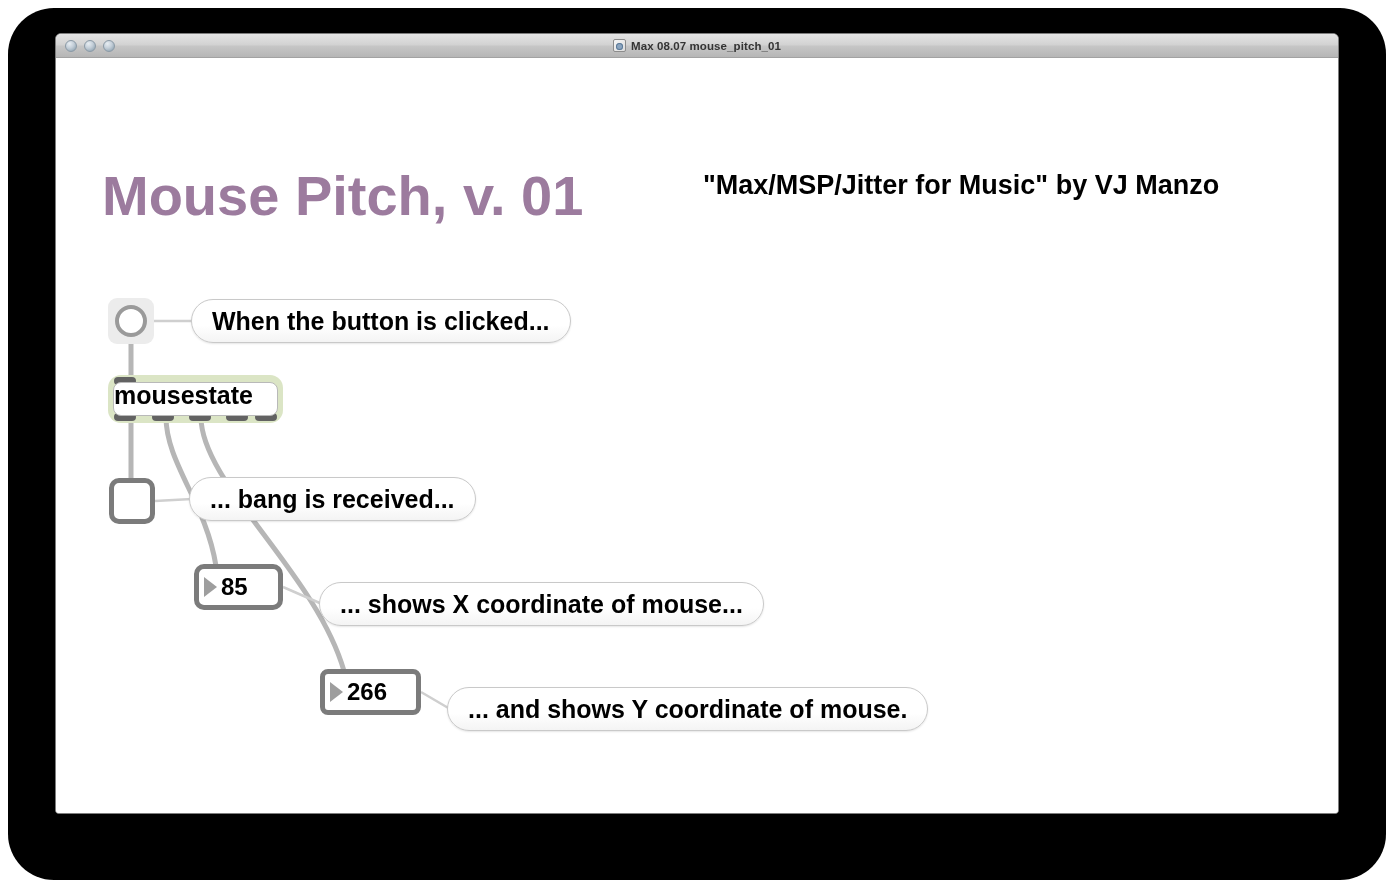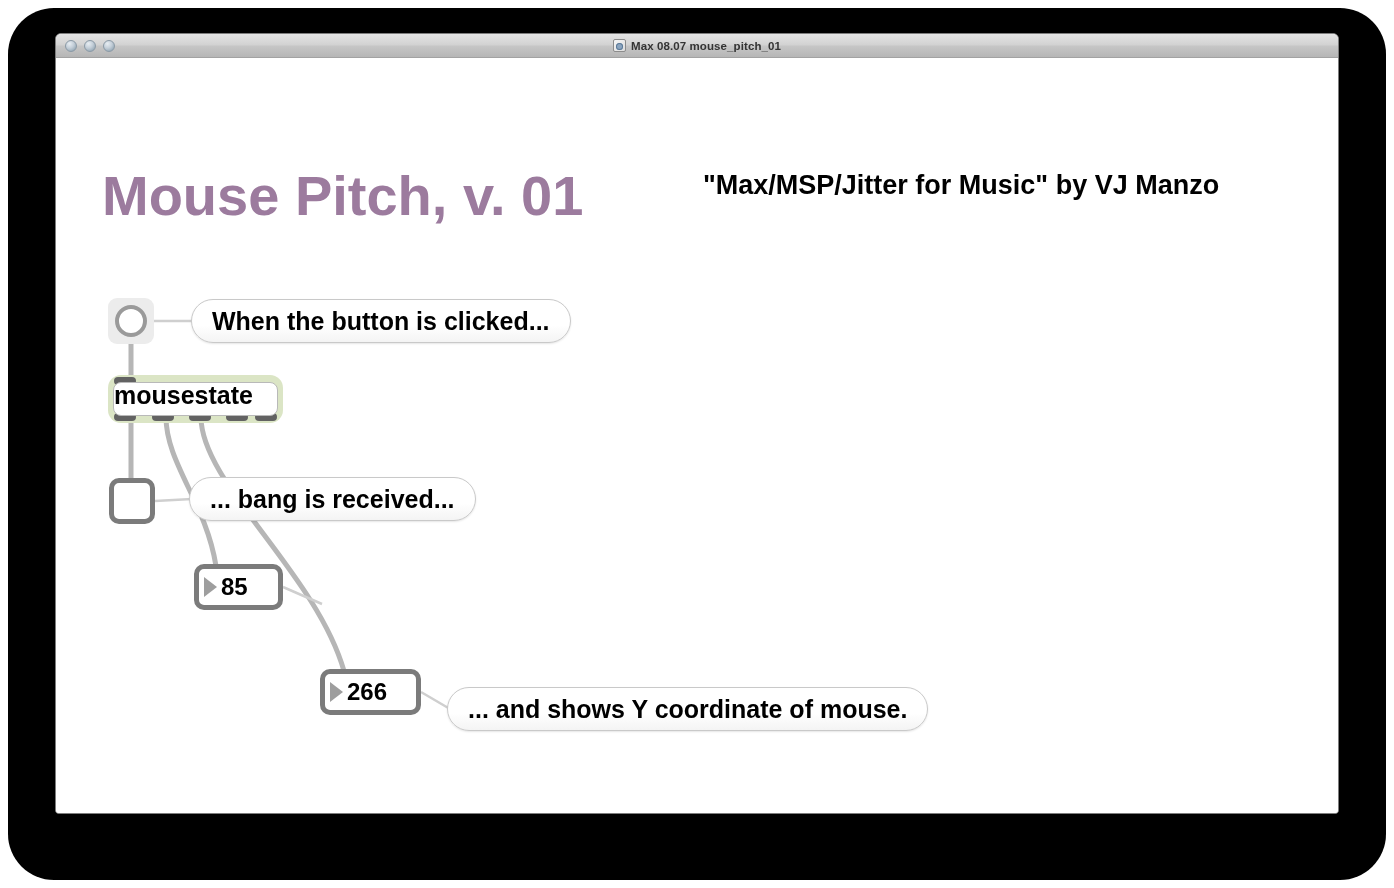--- a/index.html
+++ b/index.html
@@ -203,21 +203,21 @@
     border-bottom: 10px solid transparent;
   }
   .numbox .numval {
     font-size: 24px;
     color: #000000;
     margin-left: 4px;
     font-family: "Liberation Sans", sans-serif;
     line-height: 28px;
   }
   #numbox-x { left: 138px; top: 461px; width: 89px; }
-  #numbox-y { left: 264px; top: 566px; width: 101px; }
+  #numbox-y { left: 264px; top: 566px; width: 101px; border-radius: 8px; }
 
   
   .bubble {
     background: linear-gradient(to bottom, #ffffff 0%, #ffffff 60%, #f4f4f4 100%);
     border: 1px solid #c9c9c9;
     border-radius: 22px;
     display: flex;
     align-items: center;
     padding: 0 20px;
     height: 44px;
@@ -356,20 +356,23 @@
       <div class="tri"></div>
       <div class="numval">266</div>
     </div>
 
     <div class="obj bubble" id="bubble-1">
       <span>When the button is clicked...</span>
     </div>
     <div class="obj bubble" id="bubble-2">
       <span>... bang is received...</span>
     </div>
+    <div class="obj bubble" id="bubble-3">
+      <span>... shows X coordinate of mouse...</span>
+    </div>
     <div class="obj bubble" id="bubble-4">
       <span>... and shows Y coordinate of mouse.</span>
     </div>
 
   </div>
 
   <div id="toolbar">
     <div class="tb-left">
 
       <div class="tbtn dark">

